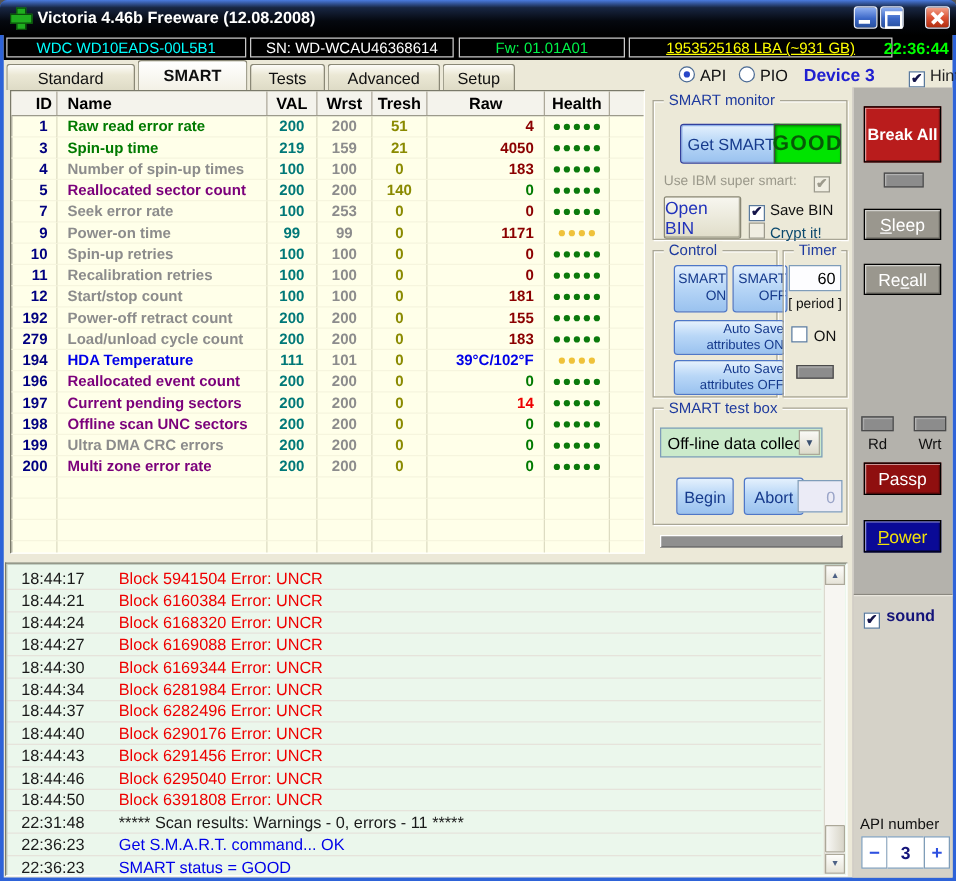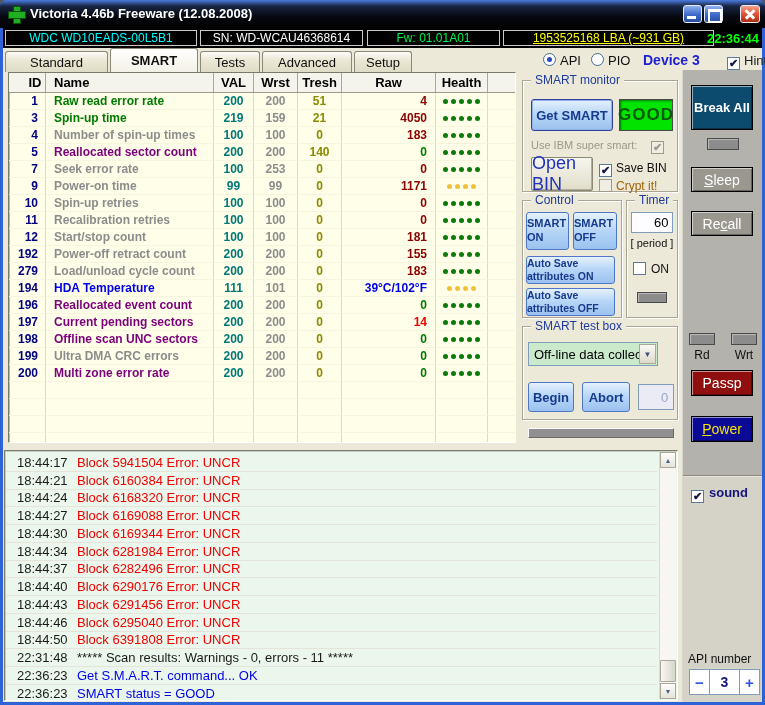--- a/index.html
+++ b/index.html
@@ -77,31 +77,31 @@
   .t-maroon{color:#8B0000;} .t-red{color:#EE0000;} .t-black{color:#1A1A1A;}
 
   
   .panel { position:absolute; left:517px; top:44px; width:162px; height:374px; }
   .group { position:absolute; border:1px solid #A9A696; box-shadow:1px 1px 0 #FFF, inset 1px 1px 0 #FFF; }
   .group-label { position:absolute; top:-8px; left:8px; background:#ECE9D8; padding:0 4px; font-size:12px; color:#1E3A9E; white-space:nowrap; }
   .g-monitor { left:2px; top:8px;  width:156px; height:112px; }
   .g-control { left:2px; top:128px; width:100px; height:118px; }
   .g-timer   { left:106px; top:128px; width:52px; height:118px; }
   .g-test    { left:2px; top:254px; width:156px; height:94px; }
-  .btn-blue { background:linear-gradient(#E5F1FD,#B9D7F7 45%,#9AC2EF); border:1px solid #4E77C8; border-radius:3px; color:#163A8C; font-weight:bold; display:flex; align-items:center; justify-content:center; text-align:left; position:absolute; }
+  .btn-blue { background:linear-gradient(#E5F1FD,#B9D7F7 45%,#9AC2EF); border:1px solid #4E77C8; border-radius:3px; color:#163A8C; font-weight:normal; display:flex; align-items:center; justify-content:center; text-align:right; position:absolute;margin-left:13px; }
   .btn-gray { background:linear-gradient(#F7F6EF,#E0DDC9); border:1px solid #8A8876; box-shadow:inset -1px -1px 0 #B0AE9C; border-radius:2px; color:#2233BB; display:flex; align-items:center; justify-content:center; position:absolute; }
   .b-getsmart { left:8px; top:18px; width:82px; height:32px; font-size:13px; border:1px solid #33409C; box-shadow:0 0 0 1px #8FB0E8 inset; }
   .good-ind { position:absolute; left:96px; top:18px; width:54px; height:32px; background:#00E400; border:1px solid #4A4A4A; box-shadow:inset 1px 1px 2px #007700; color:#075A07; font-weight:bold; font-size:17px; display:flex; align-items:center; justify-content:center; letter-spacing:1px; }
   .ibm-label { position:absolute; left:8px; top:58px; font-size:11px; color:#9A988A; }
   .ibm-cb { position:absolute; left:128px; top:56px; }
-  .b-openbin { left:8px; top:76px; width:62px; height:34px; font-size:18px; }
+  .b-openbin { left:8px; top:76px; width:62px; height:34px; font-size:14px; }
   .savebin-cb { position:absolute; left:76px; top:79px; }
   .savebin-lb { position:absolute; left:93px; top:80px; font-size:12px; color:#101010; }
   .crypt-cb { position:absolute; left:76px; top:97px; }
-  .crypt-lb { position:absolute; left:93px; top:98px; font-size:12px; color:#a16207; }
+  .crypt-lb { position:absolute; left:93px; top:98px; font-size:12px; color:#0c4a6e; }
   .b-smarton  { left:6px;  top:140px; width:43px; height:38px; font-size:11px; line-height:1.25; }
   .b-smartoff { left:53px; top:140px; width:44px; height:38px; font-size:11px; line-height:1.25; }
   .b-ason  { left:6px; top:184px; width:89px; height:28px; font-size:10.5px; line-height:1.2; }
   .b-asoff { left:6px; top:216px; width:89px; height:28px; font-size:10.5px; line-height:1.2; }
   .edit { position:absolute; background:#FDFDFF; border:1px solid #7F9DB9; font-size:13px; color:#000; display:flex; align-items:center; padding-left:22px; }
   .timer-edit { left:111px; top:140px; width:42px; height:21px; }
   .period-lb { position:absolute; left:106px; top:165px; width:52px; text-align:center; font-size:11px; color:#101010; }
   .on-cb { position:absolute; left:113px; top:189px; }
   .on-lb { position:absolute; left:131px; top:190px; font-size:12px; color:#101010; }
   .led { background:#8C8C8C; border:1px solid #4A4A4A; box-shadow:inset 1px 1px 1px rgba(255,255,255,.4); position:absolute; }
@@ -109,21 +109,21 @@
   .combo { position:absolute; left:8px; top:270px; width:130px; height:24px; background:#CBEACB; border:1px solid #7F9DB9; display:flex; align-items:center; padding-left:5px; font-size:13px; color:#000; }
   .combo-btn { position:absolute; right:1px; top:1px; bottom:1px; width:17px; background:linear-gradient(#FAF9F6,#DDDACB); border:1px solid #ACA899; display:flex; align-items:center; justify-content:center; font-size:8px; color:#3A5070; }
   .b-begin { left:8px;  top:310px; width:46px; height:30px; font-size:13px; }
   .b-abort { left:62px; top:310px; width:48px; height:30px; font-size:13px; }
   .test-count { left:118px; top:312px; width:36px; height:26px; background:#EBEBF6; color:#9AA4C8; }
   .progress { position:absolute; left:8px; top:356px; width:146px; height:10px; background:#8F8F8F; border:1px solid; border-color:#FFF #6A6A6A #6A6A6A #FFF; }
 
   
   .sidebar { position:absolute; left:679px; top:42px; width:80px; height:632px; background:#B4B2AC; border-left:1px solid #D9D6CE; }
   .sb-btn { position:absolute; left:8px; width:62px; border:1px solid #000; box-shadow:inset 1px 1px 0 rgba(255,255,255,.55), inset -1px -1px 0 rgba(0,0,0,.35); display:flex; align-items:center; justify-content:center; white-space:nowrap; }
-  .b-break { top:15px; height:45px; background:#0c4a6e; color:#fff; font-size:13px; font-weight:bold; }
+  .b-break { top:15px; height:45px; background:#b91c1c; color:#fff; font-size:13px; font-weight:bold; }
   .break-led { left:24px; top:68px; width:32px; height:12px; }
   .b-sleep { top:97px;  height:25px; background:#9A978E; color:#fff; font-size:14px; }
   .b-recall{ top:141px; height:25px; background:#9A978E; color:#fff; font-size:14px; }
   .rd-led  { left:6px;  top:263px; width:26px; height:12px; }
   .wrt-led { left:48px; top:263px; width:26px; height:12px; }
   .rd-lb  { position:absolute; left:6px;  top:278px; width:26px; text-align:center; font-size:12px; color:#101010; }
   .wrt-lb { position:absolute; left:46px; top:278px; width:30px; text-align:center; font-size:12px; color:#101010; }
   .b-passp { top:300px; height:26px; background:#8F0F0F; color:#fff; font-size:14px; }
   .b-power { top:346px; height:26px; background:#0A0A96; color:#F2E20A; font-size:14px; }
   .u { text-decoration:underline; }
@@ -133,21 +133,21 @@
   .api-lb { position:absolute; left:5px; top:176px; font-size:12px; color:#101010; }
   .spinner { position:absolute; left:6px; top:193px; height:26px; display:flex; }
   .spin-btn { width:21px; height:26px; background:#fff; border:1px solid #7F9DB9; display:flex; align-items:center; justify-content:center; color:#2E50E0; font-size:15px; font-weight:bold; }
   .spin-val { width:29px; height:26px; background:#fff; border-top:1px solid #7F9DB9; border-bottom:1px solid #7F9DB9; display:flex; align-items:center; justify-content:center; color:#14147A; font-size:14px; font-weight:bold; }
 
   
   .logbox { position:absolute; left:1px; top:422px; width:674px; height:251px; background:#EBF7EC; border:1px solid; border-color:#7A7A6A #FFF #FFF #7A7A6A; box-shadow:inset 1px 1px 0 #C2CFC2; overflow:hidden; }
   .log-lines { position:absolute; left:0; top:3px; right:20px; }
   .log-line { display:flex; align-items:center; height:17.75px; font-size:13px; border-bottom:1px solid rgba(220,190,190,.35); }
   .log-time { width:60px; margin-left:12px; color:#1A1A1A; }
-  .log-msg { white-space:pre; }
+  .log-msg { margin-left:18px; white-space:pre; }
   .vscroll { position:absolute; top:1px; right:1px; bottom:1px; width:17px; background:#F7F6F2; border-left:1px solid #DCD9CE; }
   .sc-btn { position:absolute; left:0; width:16px; height:16px; background:linear-gradient(#FDFDFB,#E6E4D8); border:1px solid #ACA899; display:flex; align-items:center; justify-content:center; font-size:7px; color:#4D6185; }
   .sc-up { top:0; } .sc-down { bottom:0; }
   .sc-thumb { position:absolute; left:0; width:16px; height:22px; bottom:17px; background:linear-gradient(90deg,#F8F8F5,#D8D5C8); border:1px solid #ACA899; border-radius:1px; }
 </style>
 </head>
 <body>
 
 <div id="window">
 

